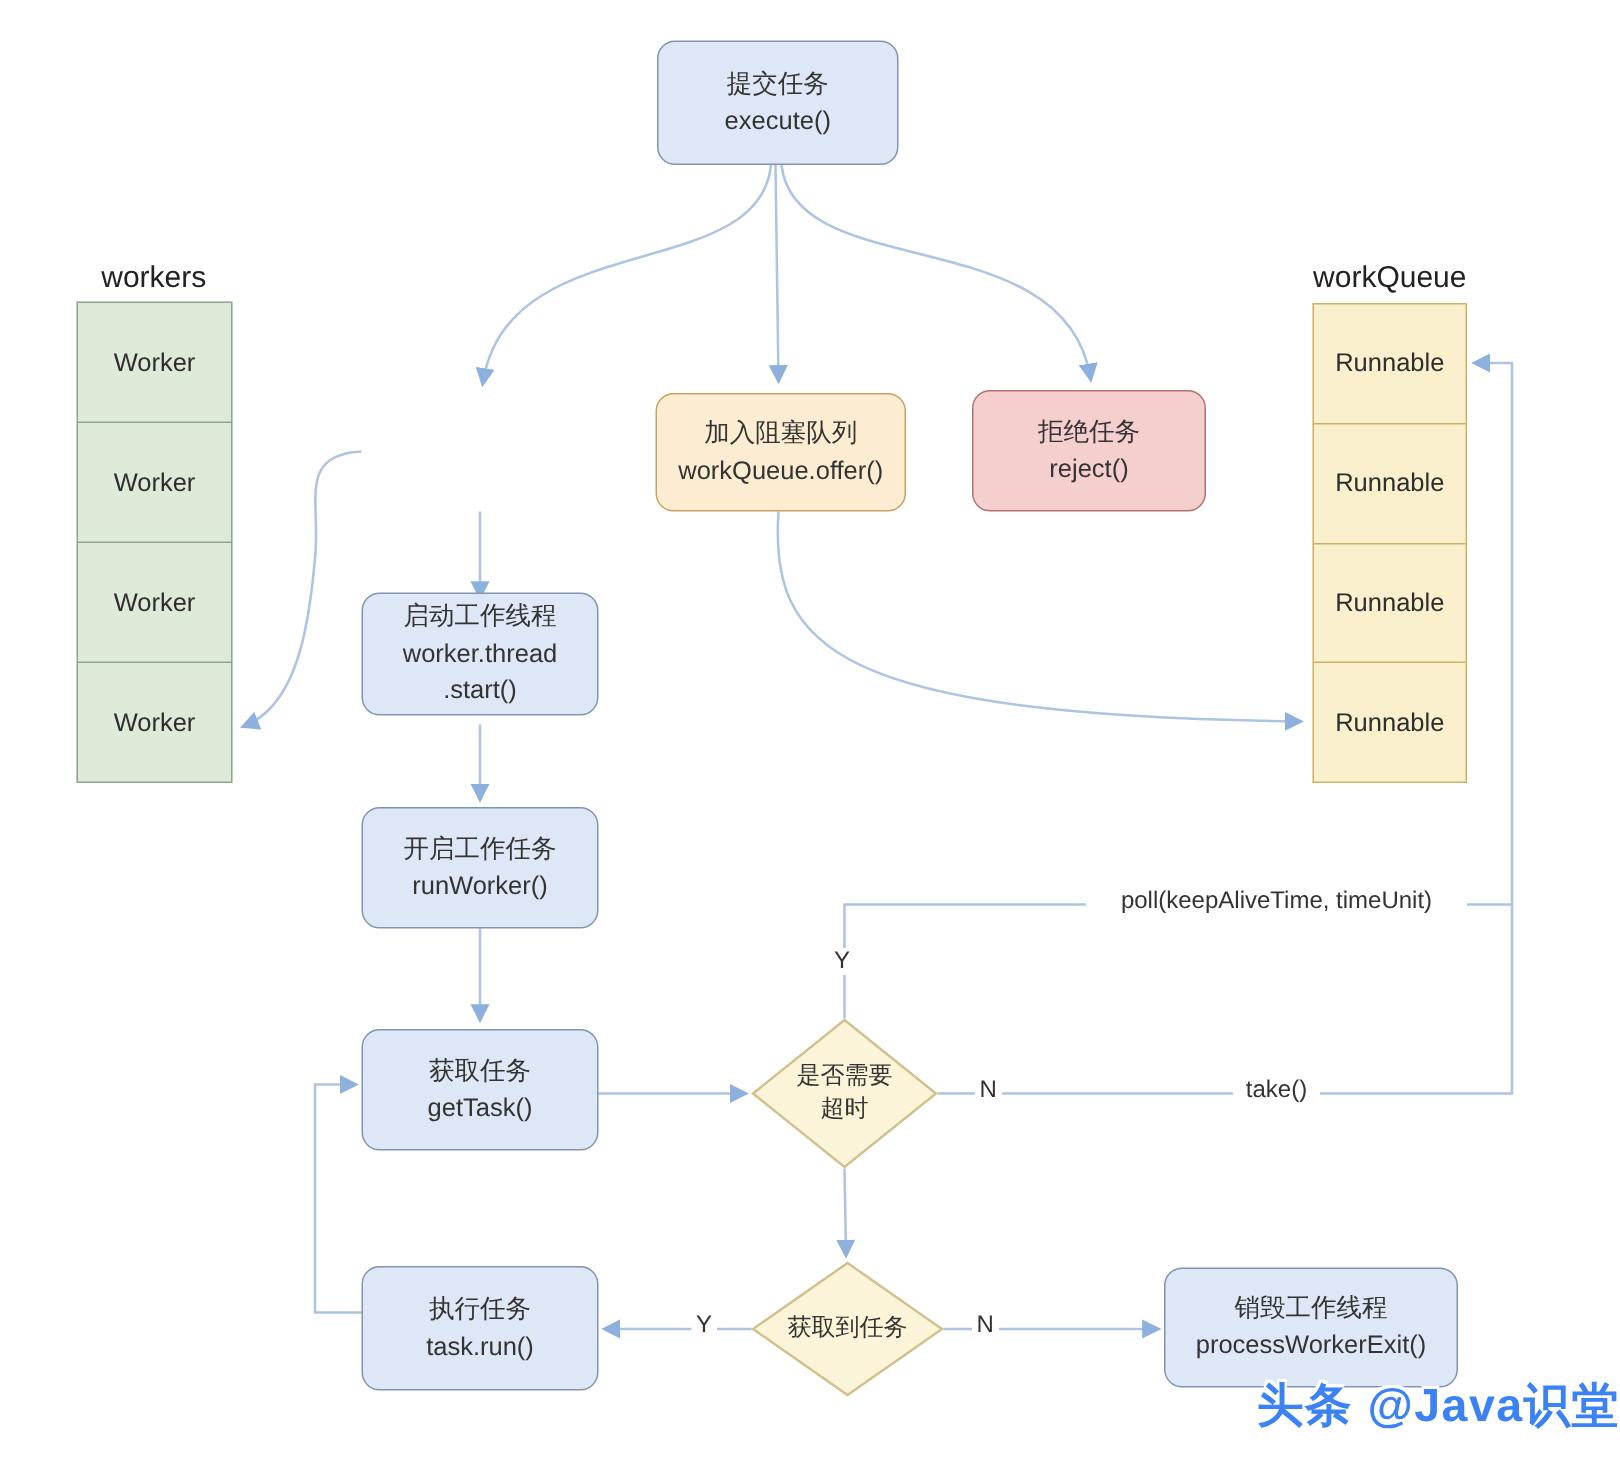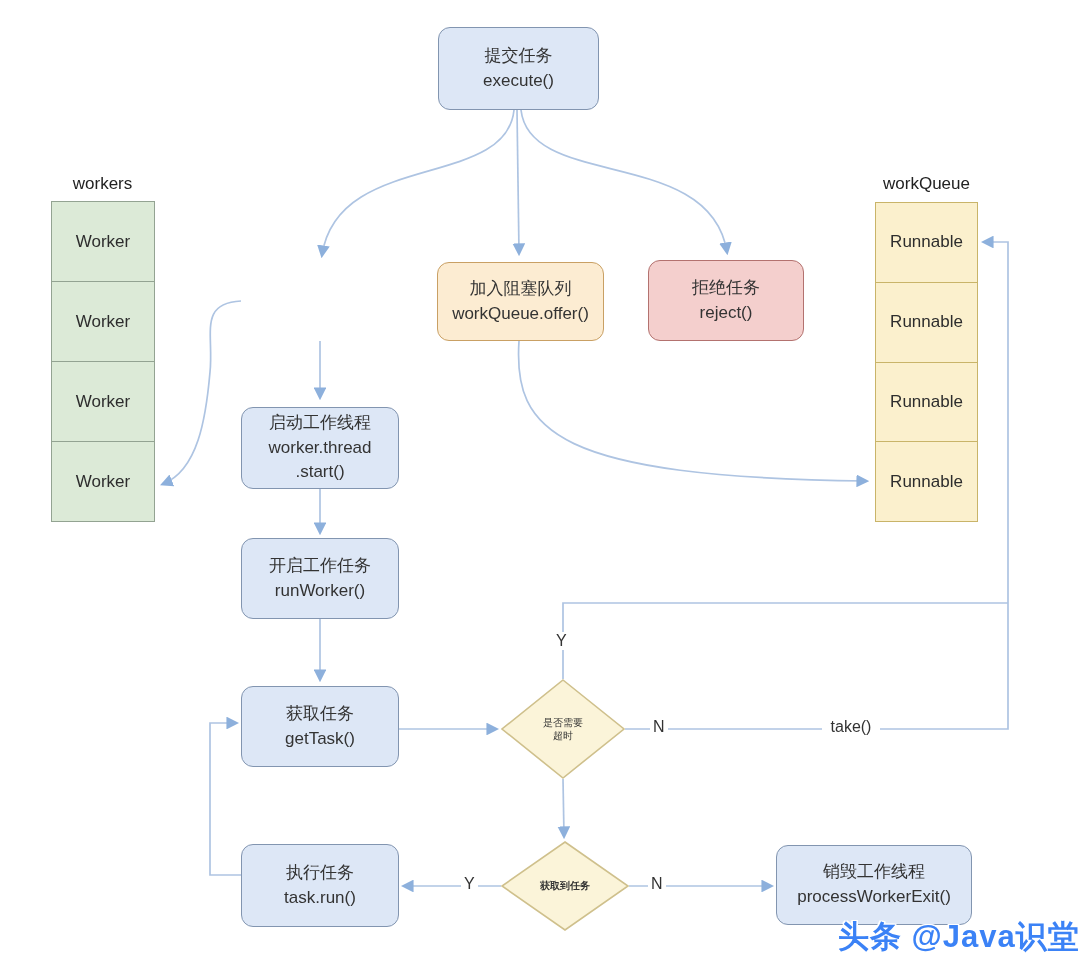--- a/index.html
+++ b/index.html
@@ -23,25 +23,25 @@
   .col .cell{
     flex:1;display:flex;align-items:center;justify-content:center;
     font-size:17px;color:#2d2d2d;border-bottom:1.4px solid;box-sizing:border-box;
   }
   .col .cell:last-child{border-bottom:none;}
   .col.green{background:#dcead7;border-color:#93a392;}
   .col.green .cell{border-color:#93a392;}
   .col.yellow{background:#fbf0cd;border-color:#c9b469;}
   .col.yellow .cell{border-color:#c9b469;}
   .col-title{
-    position:absolute;text-align:center;font-size:17px;color:#222;z-index:2;
+    position:absolute;text-align:center;font-size:20px;color:#222;z-index:2;
   }
   .diamond-text{
     position:absolute;display:flex;flex-direction:column;justify-content:center;
-    align-items:center;text-align:center;font-size:10px;line-height:1.35;
+    align-items:center;text-align:center;font-size:16px;line-height:1.35;
     color:#333;z-index:3;
   }
   .edge-label{
     position:absolute;background:#ffffff;font-size:16px;color:#333;z-index:3;
     padding:0 3px;text-align:center;
   }
   .watermark{
     position:absolute;left:838px;top:916px;z-index:5;font-size:31px;
     font-weight:bold;color:#3b82f6;letter-spacing:1px;white-space:nowrap;
     text-shadow:1.5px 1.5px 0 #fff,-1.5px -1.5px 0 #fff,1.5px -1.5px 0 #fff,
@@ -87,21 +87,21 @@
 
   <div class="node orange" style="left:437px;top:262px;width:167px;height:79px;">
     <div>加入阻塞队列</div>
     <div>workQueue.offer()</div>
   </div>
   <div class="node red" style="left:648px;top:260px;width:156px;height:81px;">
     <div>拒绝任务</div>
     <div>reject()</div>
   </div>
 
-  <div class="node blue" style="left:241px;top:407px;width:158px;height:82px;">
+  <div class="node blue" style="left:241px;top:395px;width:158px;height:82px;">
     <div>启动工作线程</div>
     <div>worker.thread</div>
     <div>.start()</div>
   </div>
   <div class="node blue" style="left:241px;top:686px;width:158px;height:81px;">
     <div>获取任务</div>
     <div>getTask()</div>
   </div>
   <div class="node blue" style="left:241px;top:538px;width:158px;height:81px;">
     <div>开启工作任务</div>
@@ -113,40 +113,41 @@
   </div>
   <div class="node blue" style="left:776px;top:845px;width:196px;height:80px;">
     <div>销毁工作线程</div>
     <div>processWorkerExit()</div>
   </div>
 
   <div class="diamond-text" style="left:504px;top:681px;width:118px;height:96px;">
     <div>是否需要</div>
     <div>超时</div>
   </div>
-  <div class="diamond-text" style="left:502px;top:844px;width:126px;height:84px;font-weight:bold;">
+  <div class="diamond-text" style="left:502px;top:844px;width:126px;height:84px;">
     <div>获取到任务</div>
   </div>
 
   <div class="col-title" style="left:50px;top:174px;width:105px;">workers</div>
   <div class="col green" style="left:51px;top:201px;width:104px;height:321px;">
     <div class="cell">Worker</div>
     <div class="cell">Worker</div>
     <div class="cell">Worker</div>
     <div class="cell">Worker</div>
   </div>
 
   <div class="col-title" style="left:875px;top:174px;width:103px;">workQueue</div>
   <div class="col yellow" style="left:875px;top:202px;width:103px;height:320px;">
     <div class="cell">Runnable</div>
     <div class="cell">Runnable</div>
     <div class="cell">Runnable</div>
     <div class="cell">Runnable</div>
   </div>
 
+  <div class="edge-label" style="left:724px;top:592px;width:248px;">poll(keepAliveTime, timeUnit)</div>
   <div class="edge-label" style="left:822px;top:718px;width:52px;">take()</div>
   <div class="edge-label" style="left:553px;top:632px;">Y</div>
   <div class="edge-label" style="left:650px;top:718px;">N</div>
   <div class="edge-label" style="left:461px;top:875px;">Y</div>
   <div class="edge-label" style="left:648px;top:875px;">N</div>
 
   <div class="watermark">头条 @Java识堂</div>
 
 </div>
 

